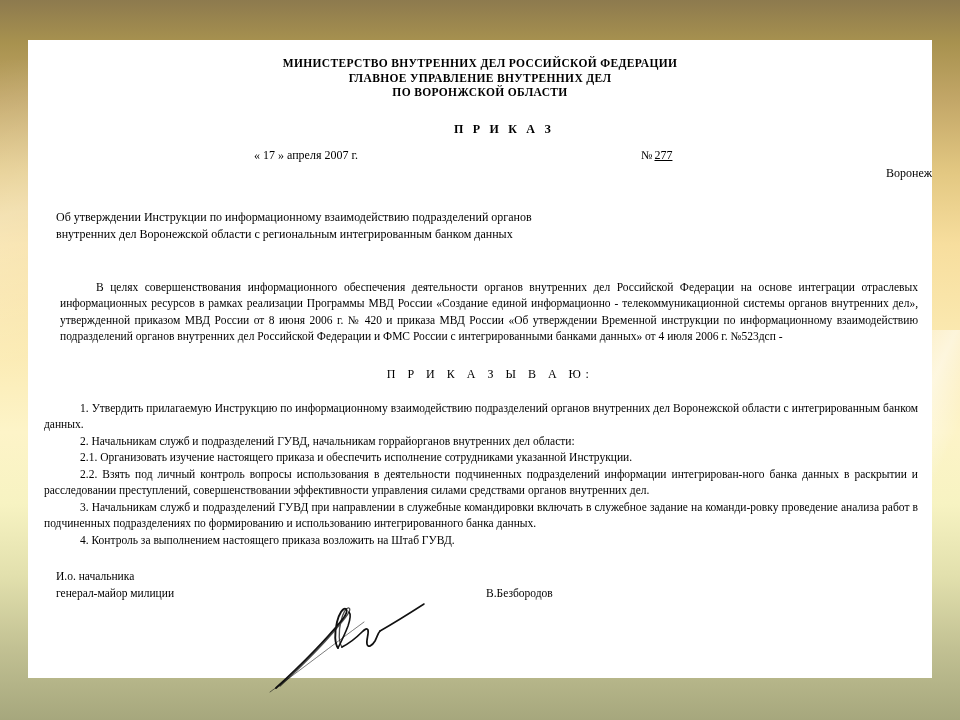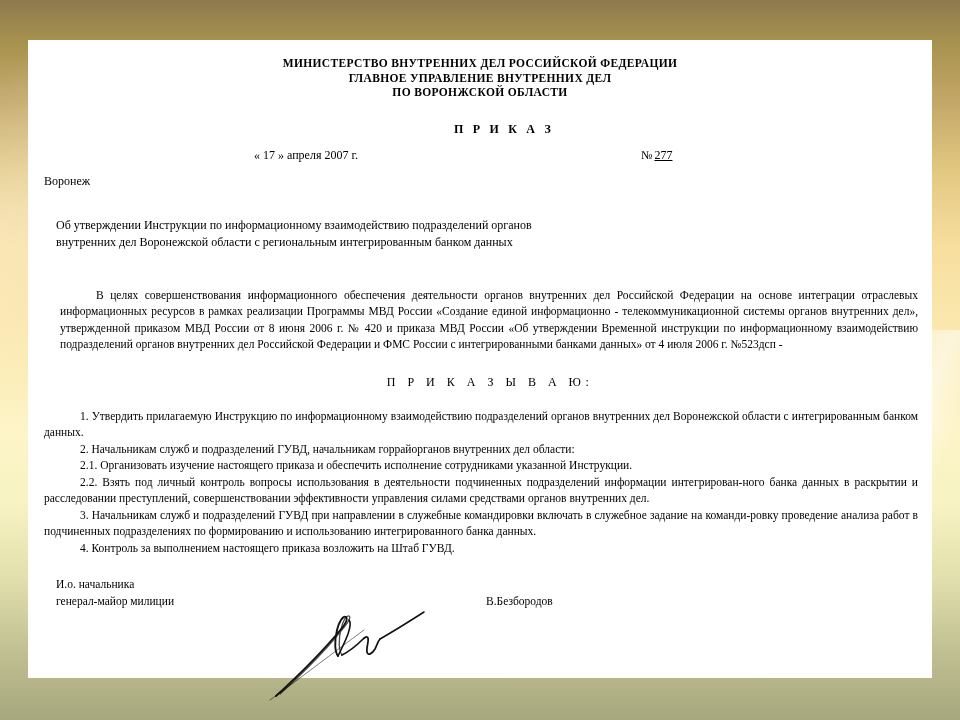--- a/index.html
+++ b/index.html
@@ -109,23 +109,23 @@
     position: absolute;
     left: 613px;
     top: 0;
     white-space: nowrap;
   }
   .dateline .num .numval {
     text-decoration: underline;
     padding-left: 2px;
   }
   .city {
-    text-align: left;
-    font-size: 12px;
-    margin-top: 10px;
+    text-align: right;
+    font-size: 12px;
+    margin-top: 2px;
     padding-left: 16px;
   }
 
   
   .subject {
     margin-top: 28px;
     padding-left: 28px;
     padding-right: 112px;
     font-size: 12px;
     line-height: 17px;

